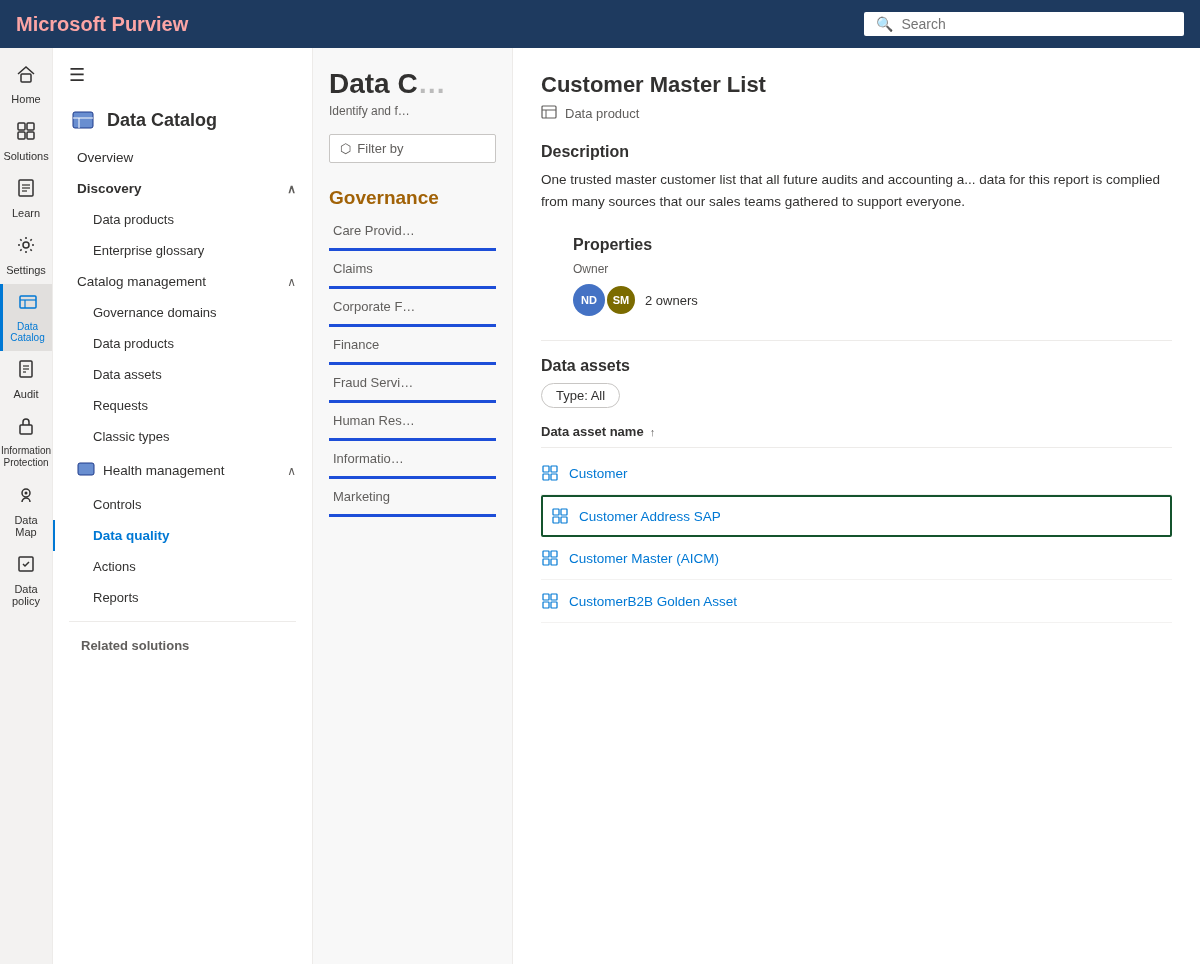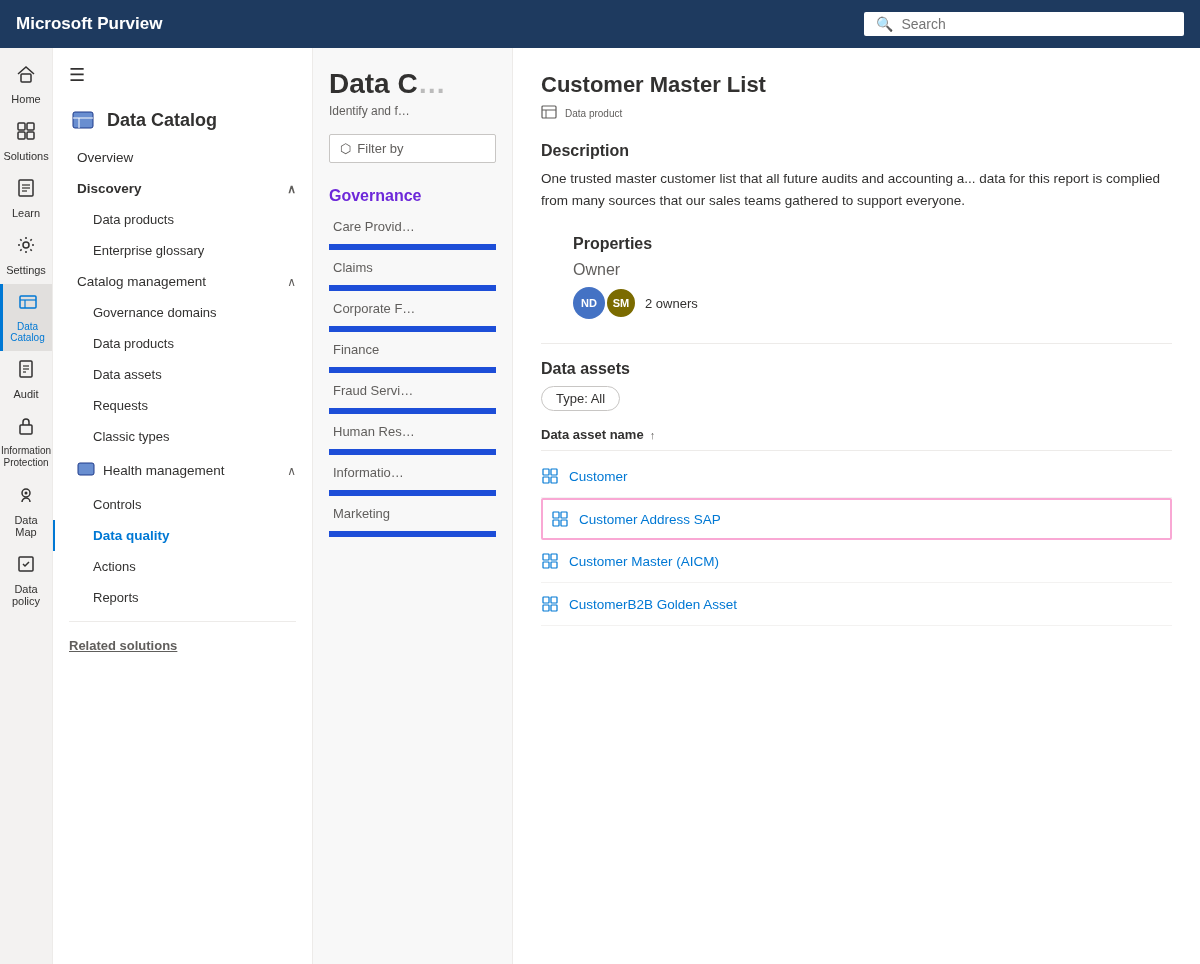--- a/index.html
+++ b/index.html
@@ -8,22 +8,22 @@
     
     .topbar {
       background: #1e3a5f;
       height: 48px;
       display: flex;
       align-items: center;
       padding: 0 16px;
       flex-shrink: 0;
     }
     .topbar-title {
-      color: #ffffff;
-      font-size: 17px;
+      color: #fca5a5;
+      font-size: 20px;
       font-weight: 600;
       flex: 1;
     }
     .search-box {
       display: flex;
       align-items: center;
       background: #fff;
       border-radius: 2px;
       padding: 4px 12px;
       width: 320px;
@@ -128,25 +128,24 @@
       border-left: 2px solid #0078d4;
       color: #0078d4;
       font-weight: 600;
     }
     .sidebar-divider {
       height: 1px;
       background: #edebe9;
       margin: 8px 16px;
     }
     .sidebar-related {
-      padding: 8px 16px;
+      padding: 8px 28px;
       font-size: 13px;
       color: #605e5c;
       font-weight: 600;
-      text-decoration: underline;
     }
     .chevron { font-size: 12px; color: #605e5c; }
 
     
     .content-area {
       flex: 1;
       display: flex;
       overflow: hidden;
     }
 
@@ -178,29 +177,29 @@
       border: 1px solid #c8c6c4;
       border-radius: 2px;
       background: #fff;
       margin-bottom: 16px;
       font-size: 13px;
       color: #605e5c;
       cursor: pointer;
     }
     .list-group-header {
       font-weight: 700;
-      font-size: 16px;
-      color: #6d28d9;
+      font-size: 19px;
+      color: #a16207;
       padding: 8px 0 4px;
     }
     .list-item-row {
       padding: 10px 4px;
       font-size: 13px;
       color: #605e5c;
-      border-bottom: 6px solid #1d4ed8;
+      border-bottom: 3px solid #1d4ed8;
       cursor: pointer;
     }
 
     
     .detail-panel {
       flex: 1;
       background: #fff;
       overflow-y: auto;
       padding: 24px 28px;
     }
@@ -208,38 +207,38 @@
       font-size: 22px;
       font-weight: 700;
       color: #323130;
       margin-bottom: 6px;
     }
     .detail-type-row {
       display: flex;
       align-items: center;
       gap: 8px;
       color: #605e5c;
-      font-size: 10px;
+      font-size: 13px;
       margin-bottom: 20px;
     }
     .detail-section-title {
       font-size: 16px;
       font-weight: 700;
       color: #323130;
       margin-bottom: 8px;
     }
     .detail-description {
       font-size: 13.5px;
       color: #323130;
       line-height: 1.6;
       margin-bottom: 24px;
     }
     .properties-section { margin-bottom: 24px; margin-left: 32px; }
     .owner-label {
-      font-size: 16px;
+      font-size: 12px;
       color: #605e5c;
       margin-bottom: 8px;
     }
     .owner-row {
       display: flex;
       align-items: center;
       gap: 8px;
     }
     .avatar {
       width: 32px;
@@ -283,21 +282,21 @@
       display: flex;
       align-items: center;
       gap: 10px;
       padding: 12px 0;
       border-bottom: 1px solid #f3f2f1;
       font-size: 13.5px;
       color: #0078d4;
       cursor: pointer;
     }
     .asset-row.highlighted {
-      border: 2px solid #f9a8d4;
+      border: 2px solid #14532d;
       border-radius: 2px;
       padding: 10px 8px;
       color: #0078d4;
     }
     .grid-icon {
       display: inline-flex;
       align-items: center;
       justify-content: center;
       width: 18px;
       height: 18px;

